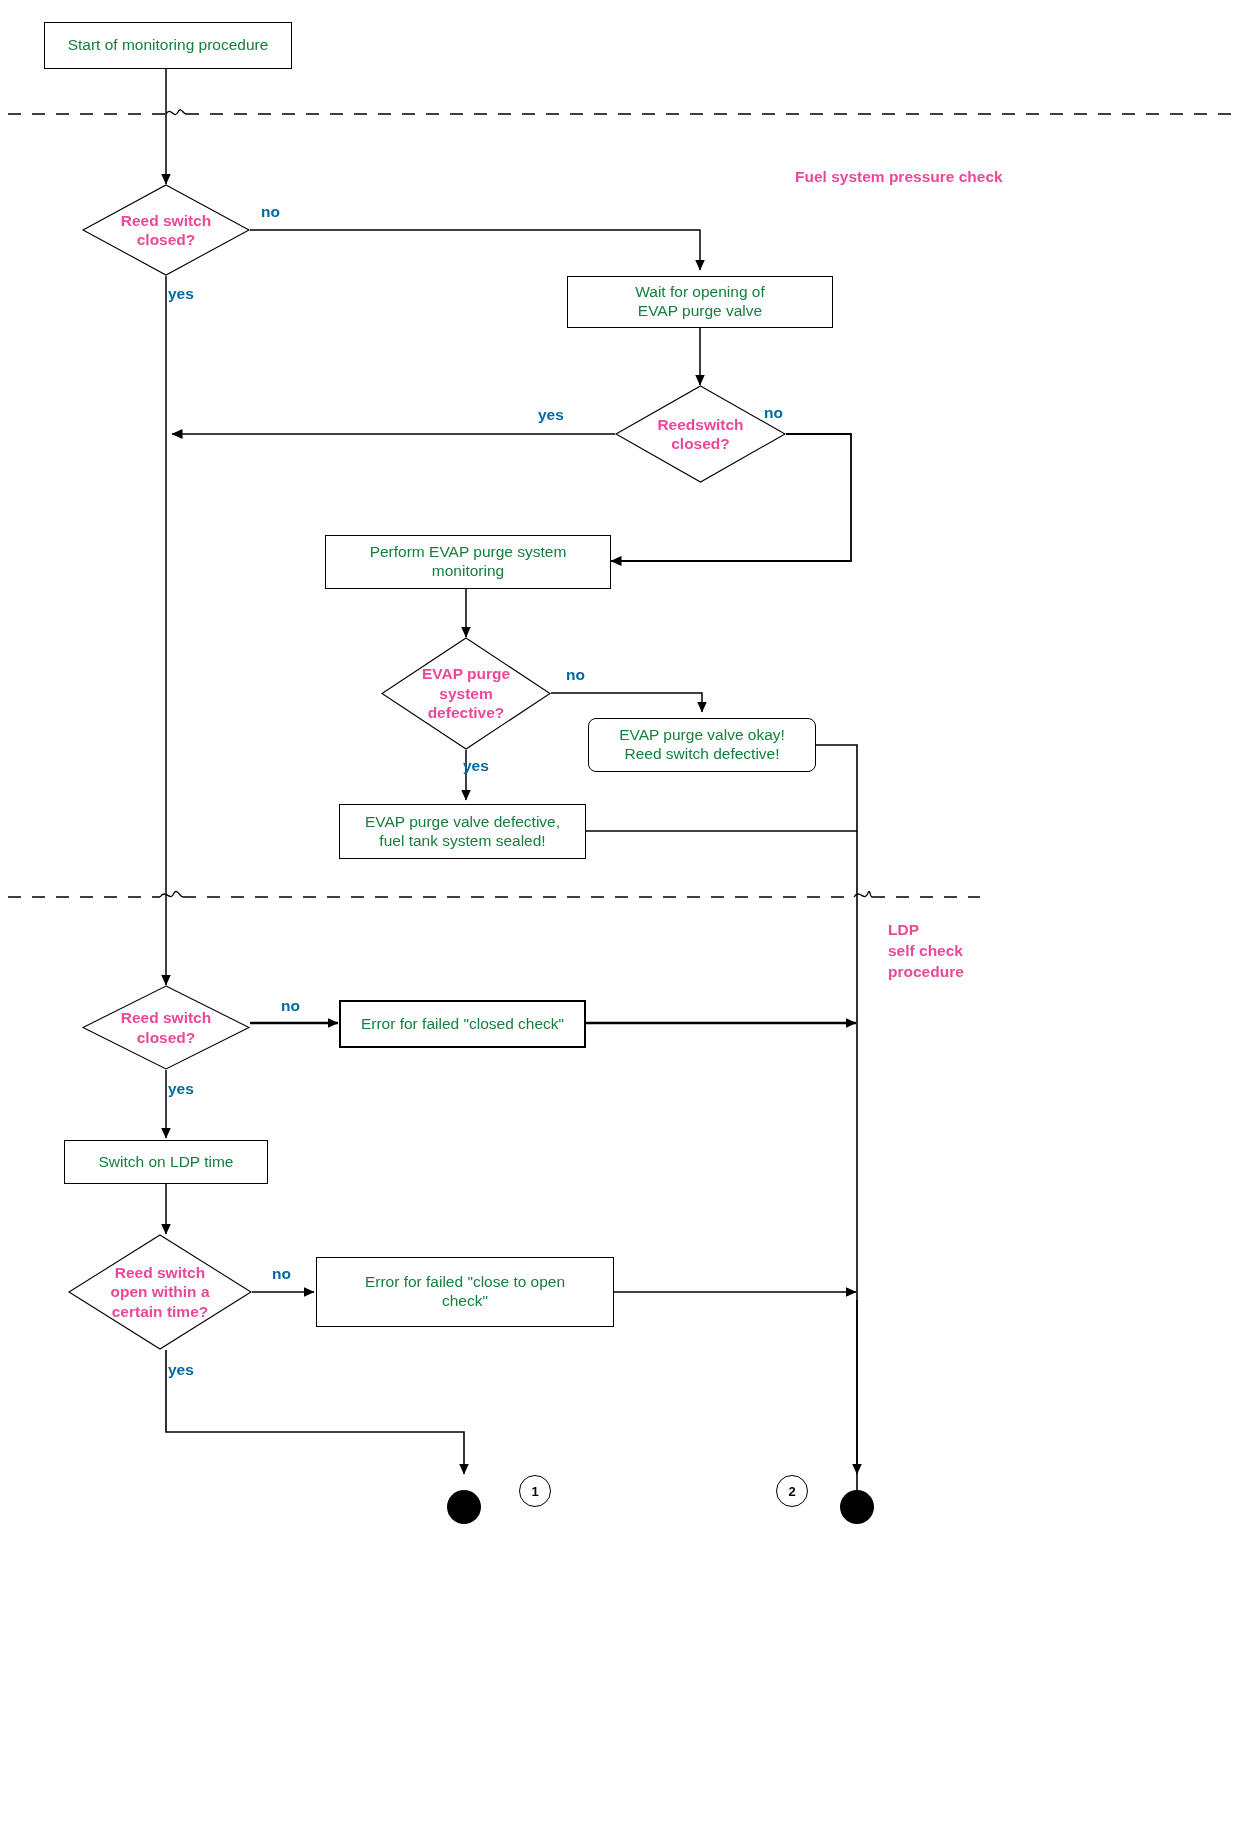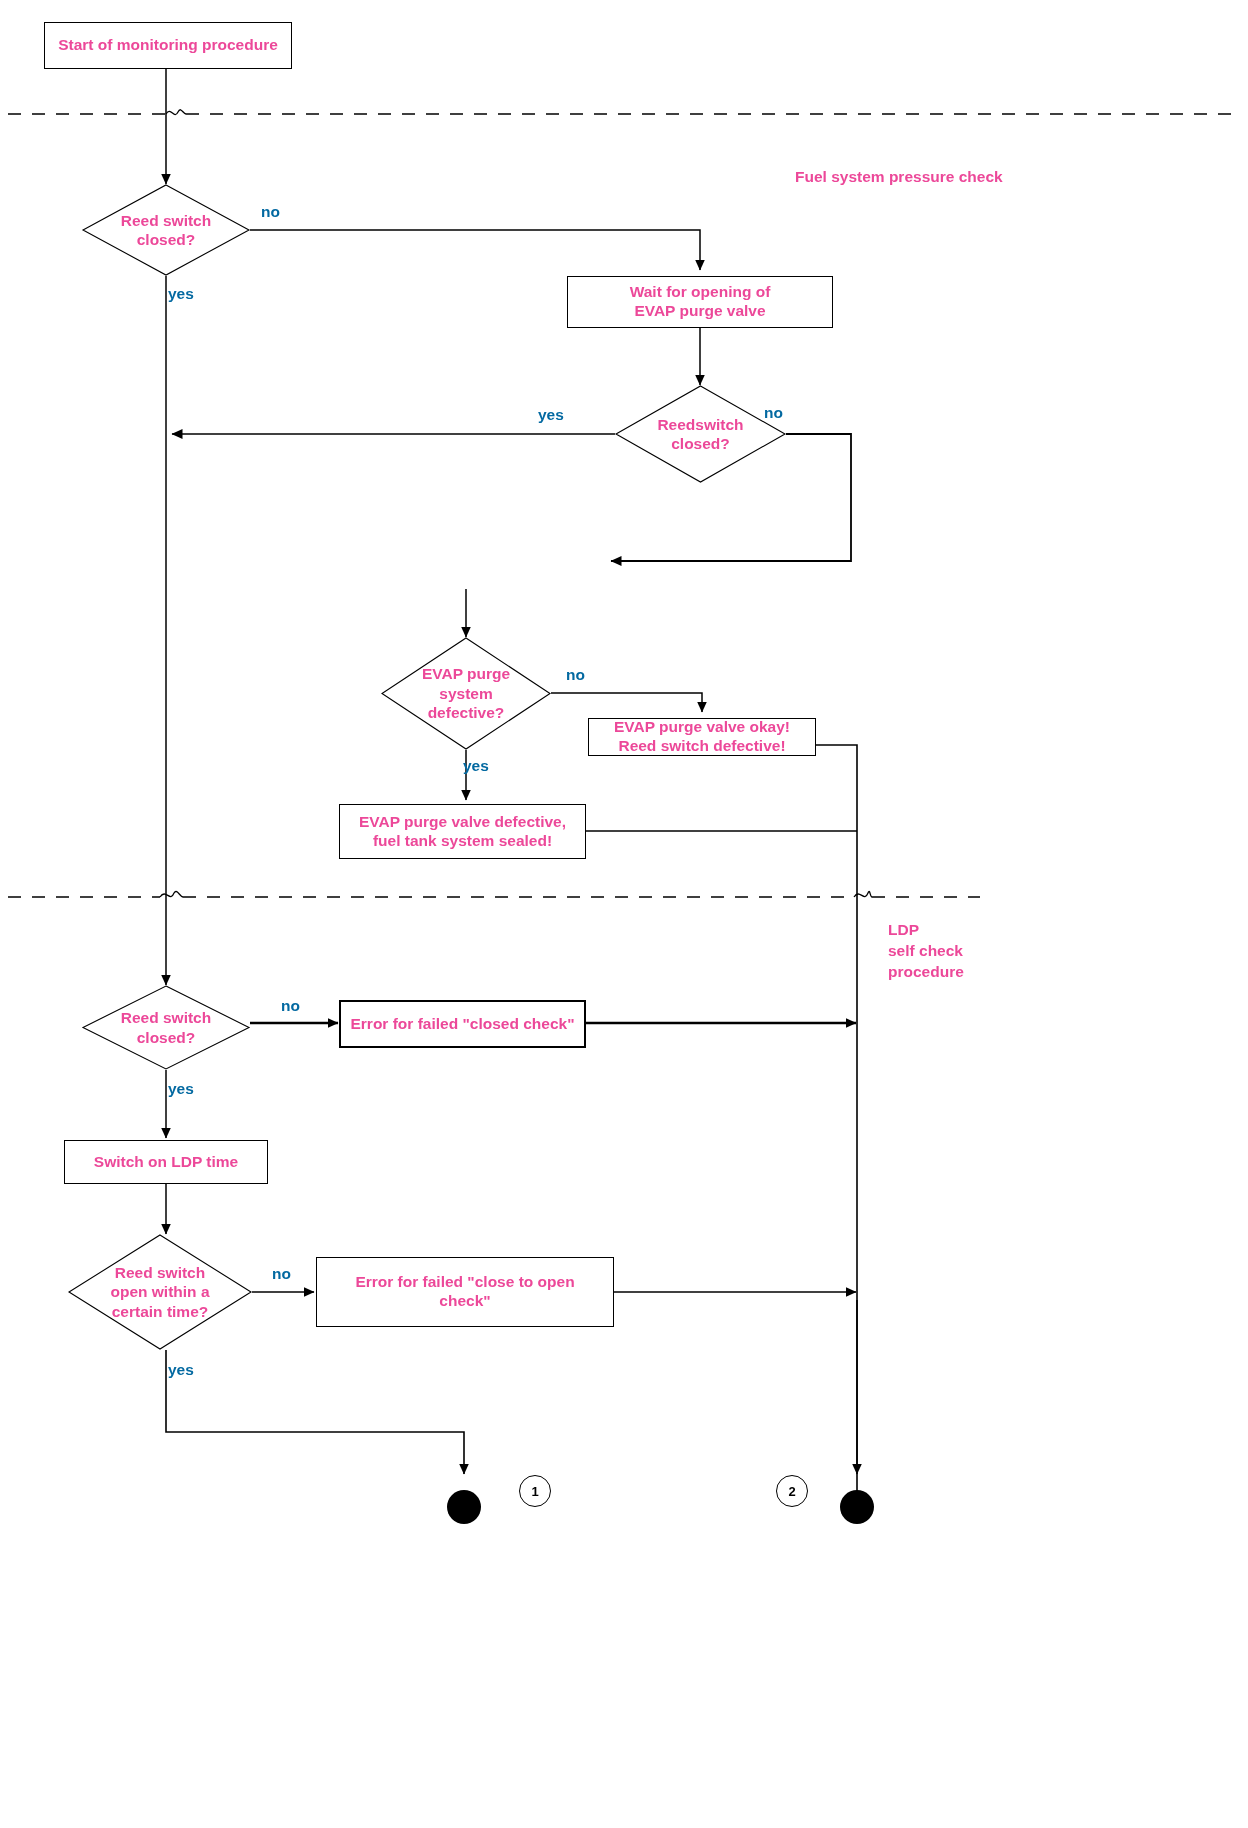--- a/index.html
+++ b/index.html
@@ -23,22 +23,22 @@
     height: 1828px;
     pointer-events: none;
   }
   .node {
     position: absolute;
     box-sizing: border-box;
     display: flex;
     align-items: center;
     justify-content: center;
     text-align: center;
-    color: #ec4899;
-    font-weight: bold;
+    color: #15803d;
+    font-weight: normal;
     line-height: 1.22;
   }
   .proc {
     border: 1.6px solid #000;
     background: #fff;
     font-size: 15.5px;
     padding: 2px 6px;
   }
   .diamond-wrap {
     position: absolute;
@@ -202,39 +202,43 @@
 closed?</span>
     </div>
   </div>
   <div class="edge-label" style="left:538px; top:406px;">
     <span>yes</span>
   </div>
   <div class="edge-label" style="left:764px; top:404px;">
     <span>no</span>
   </div>
 
+  <div class="node proc" style="left:325px; top:535px; width:286px; height:54px;">
+    <span style="white-space:pre-line">Perform EVAP purge system
+monitoring</span>
+  </div>
 
   <div class="diamond-wrap" style="left:381px; top:637px; width:170px; height:113px;">
     <svg width="170" height="113" viewBox="0 0 170 113">
       <polygon points="85,1 169,56.5 85,112 1,56.5" fill="#fff" stroke="#000" stroke-width="1.1"></polygon>
     </svg>
     <div class="diamond-label">
       <span style="white-space:pre-line">EVAP purge
 system
 defective?</span>
     </div>
   </div>
   <div class="edge-label" style="left:566px; top:666px;">
     <span>no</span>
   </div>
   <div class="edge-label" style="left:463px; top:757px;">
     <span>yes</span>
   </div>
 
-  <div class="node proc" style="left:588px; top:718px; width:228px; height:38px;">
+  <div class="node proc" style="left:588px; top:718px; width:228px; height:54px;border-radius:8px;">
     <span style="white-space:pre-line">EVAP purge valve okay!
 Reed switch defective!</span>
   </div>
 
   <div class="node proc" style="left:339px; top:804px; width:247px; height:55px;">
     <span style="white-space:pre-line">EVAP purge valve defective,
 fuel tank system sealed!</span>
   </div>
 
   <div class="section-label" style="left:888px; top:899px;">

